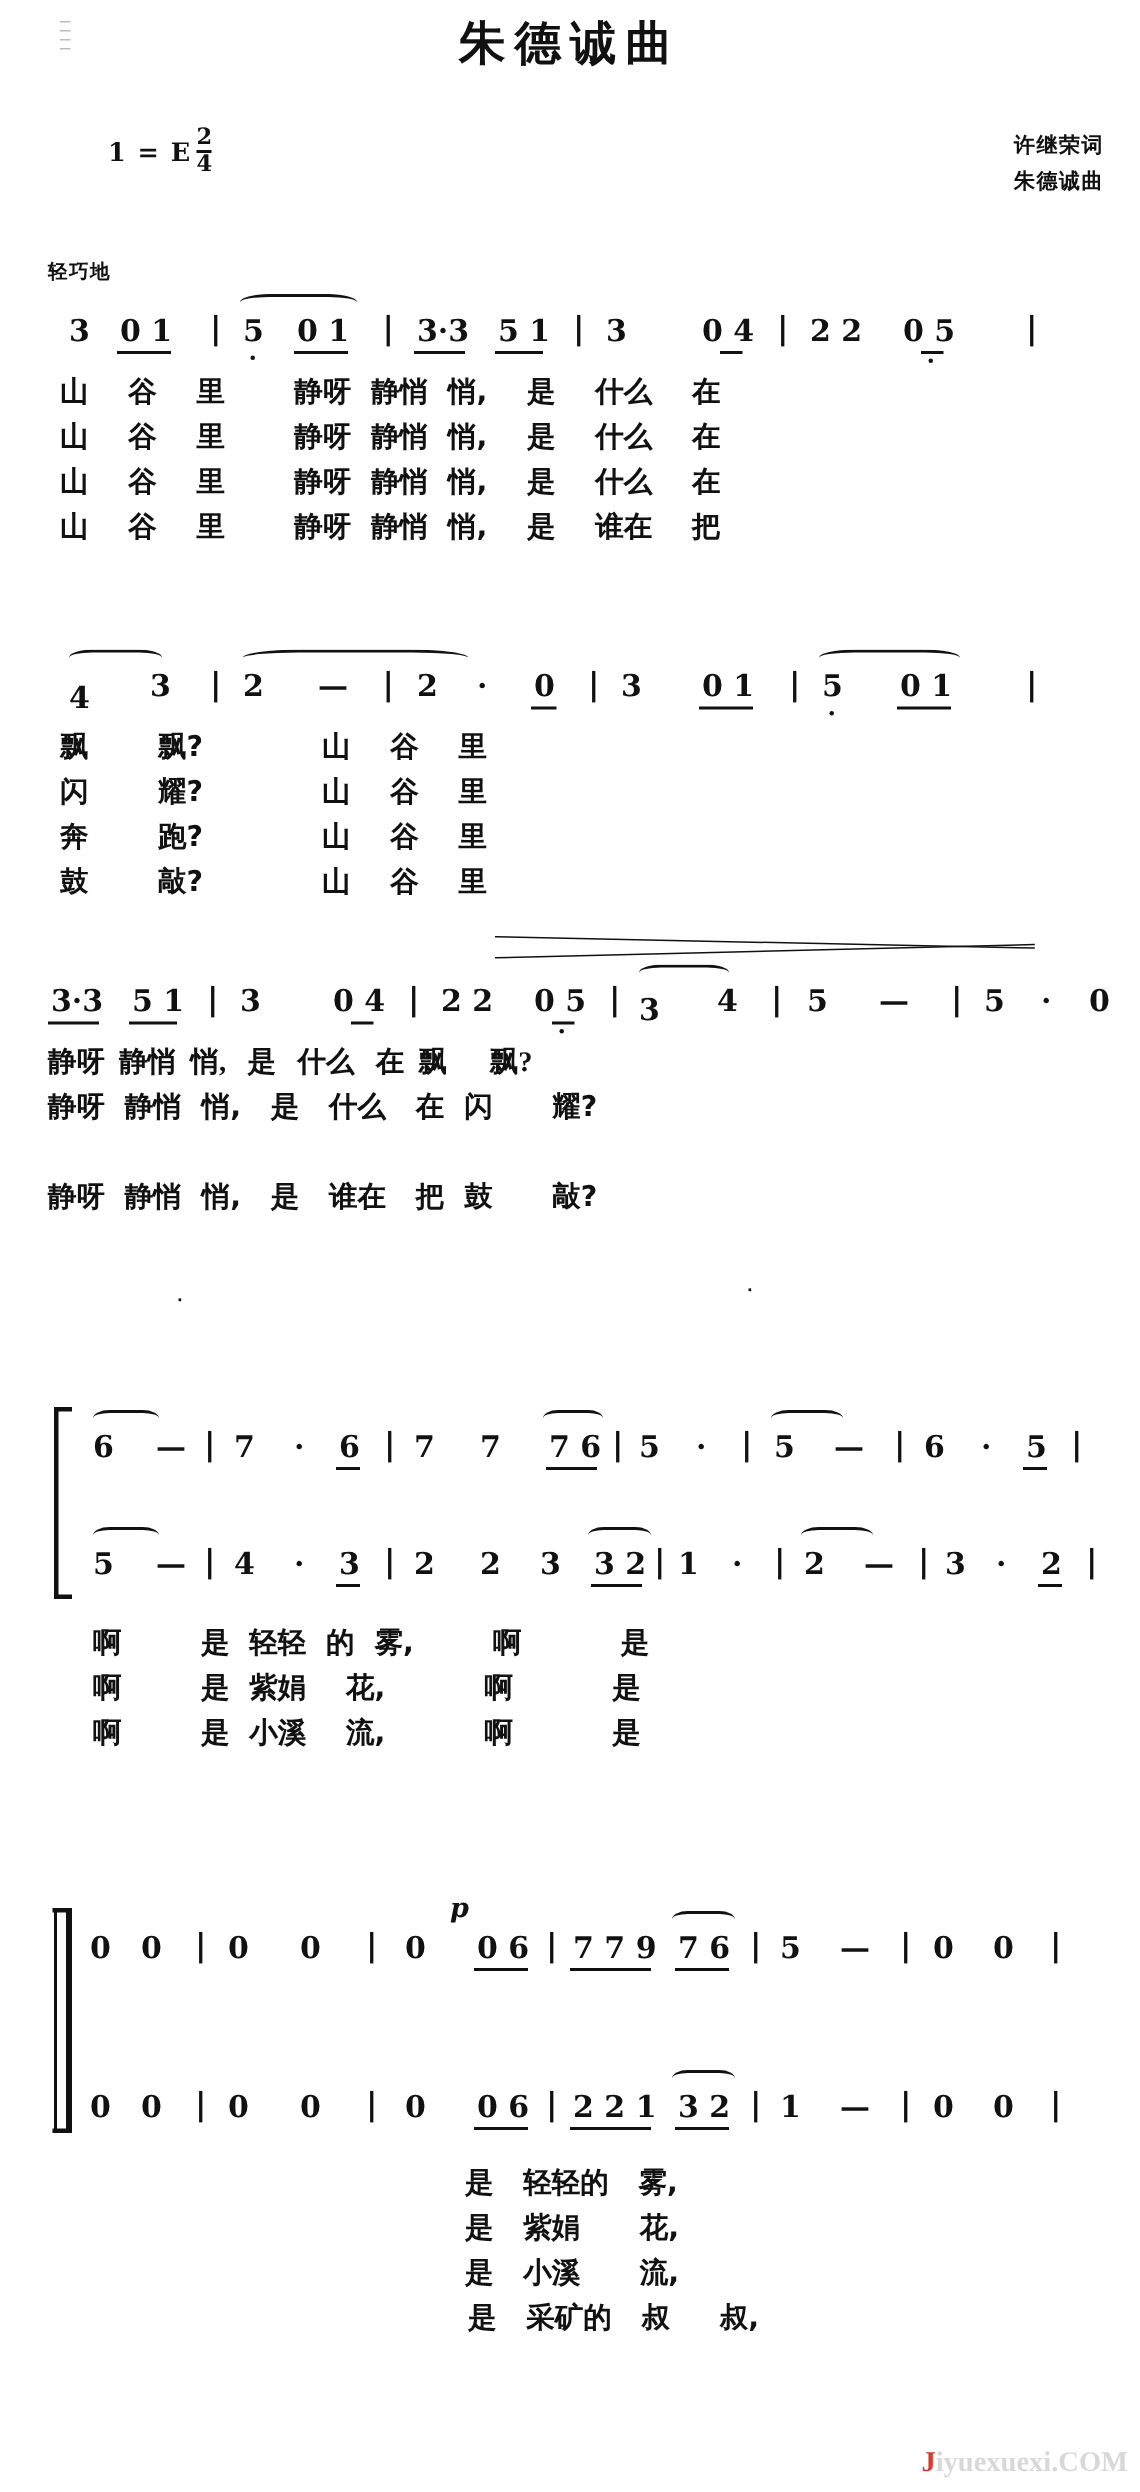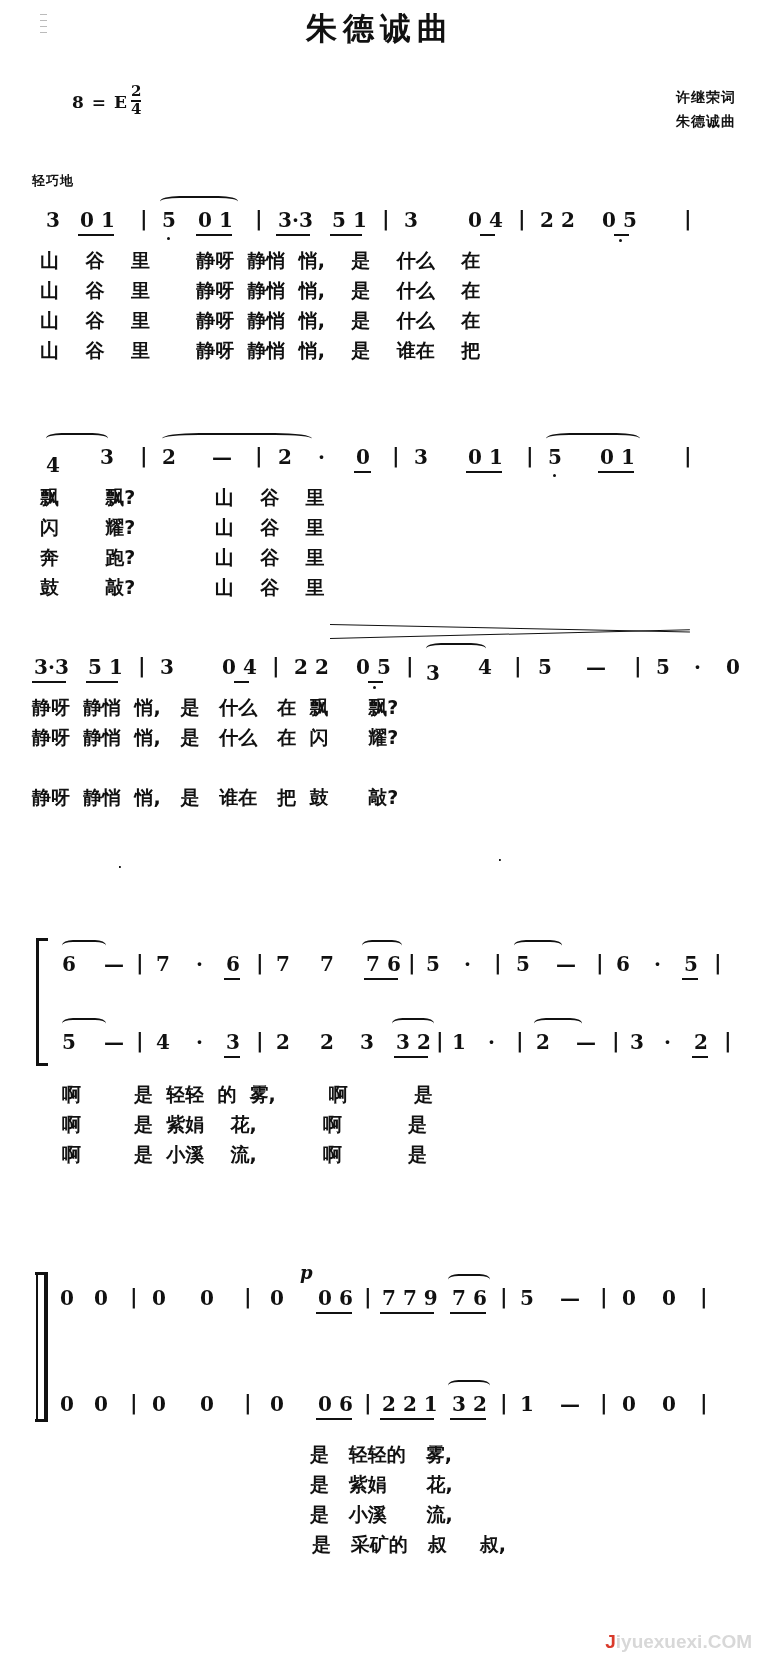--- a/index.html
+++ b/index.html
@@ -79,21 +79,21 @@
     content:"";position:absolute;left:-3px;width:12px;height:3px;background:#111;
   }
   .brace:before{top:0;}
   .brace:after{bottom:0;}
 
   .thickbar{position:absolute;background:#111;width:4px;}
 
   
   .wm{
     position:absolute;right:8px;bottom:8px;
-    font-family:Liberation Sans, sans-serif;
+    font-family:Liberation Serif, serif;
     font-weight:bold;font-size:19px;letter-spacing:0px;
     color:#d8d8d8;
   }
   .wm .red{color:#d93a2b;}
 
   .corner{
     position:absolute;left:40px;top:10px;width:10px;height:34px;
   }
   .corner span{position:absolute;left:0;width:7px;height:1px;background:#bbb;}
 </style>
@@ -104,21 +104,21 @@
 
   <div class="corner">
     <span style="top:4px;"></span>
       <span style="top:10px;"></span>
     <span style="top:16px;"></span>
       <span style="top:22px;"></span>
   </div>
 
   <div class="title">朱德诚曲</div>
 
-  <div class="keysig">8 = E</div>
+  <div class="keysig">1 = E</div>
   <div class="meter">
     <span class="num">2</span>
     <span class="den">4</span>
   </div>
 
   <div class="credits">
     <div>许继荣词</div>
     <div>朱德诚曲</div>
   </div>
 
@@ -218,21 +218,21 @@
       <span class="n" style="left:478px;">4</span>
       <span class="bar" style="left:514px;">|</span>
       <span class="n" style="left:538px;">5</span>
       <span class="n" style="left:586px;">—</span>
       <span class="bar" style="left:634px;">|</span>
       <span class="n" style="left:656px;">5</span>
       <span class="n" style="left:694px;">·</span>
       <span class="n" style="left:726px;">0</span>
     </div>
 
-    <div class="lyr" style="left:32px;top:40px;">静呀  静悄  悄,   是   什么   在  飘      飘?</div>
+    <div class="lyr" style="left:32px;top:40px;font-family:Liberation Serif, serif;">静呀  静悄  悄,   是   什么   在  飘      飘?</div>
     <div class="lyr" style="left:32px;top:70px;">静呀  静悄  悄,   是   什么   在  闪      耀?</div>
     <div class="lyr" style="left:32px;top:130px;">静呀  静悄  悄,   是   谁在   把  鼓      敲?</div>
   </div>
 
   <div class="expr" style="left:118px;top:862px;font-size:10px;">·</div>
   <div class="expr" style="left:498px;top:855px;font-size:10px;">·</div>
 
   <div class="brace" style="left:36px;top:938px;height:128px;"></div>
 
   <div class="row" style="top:952px;">

